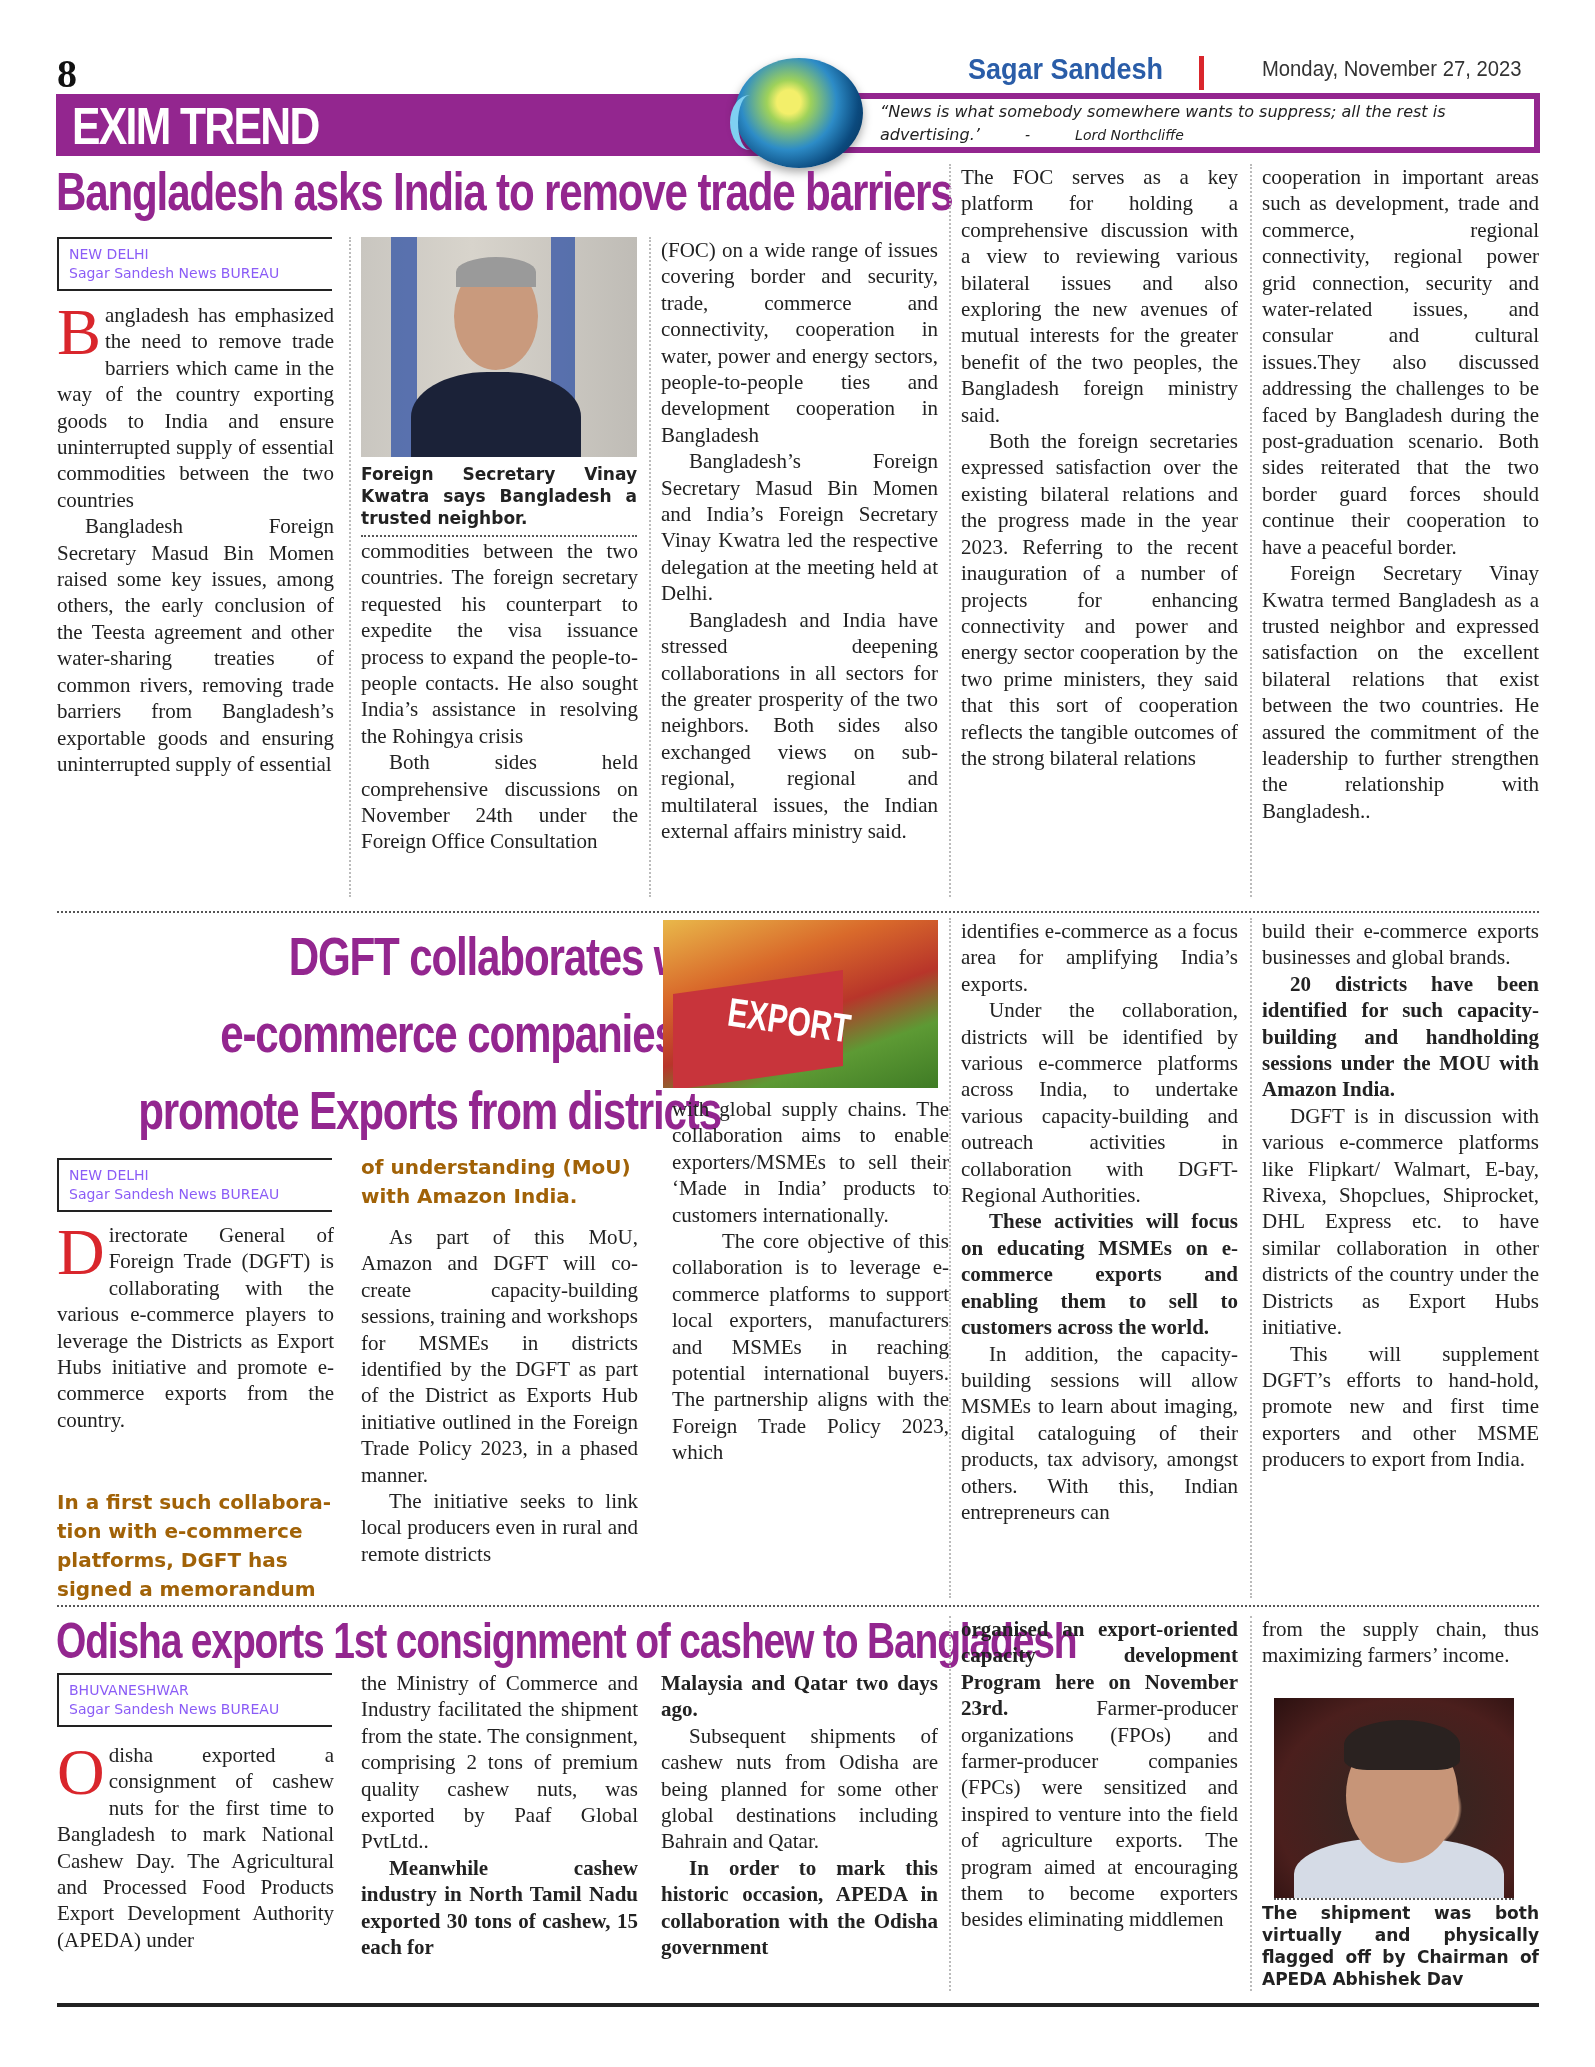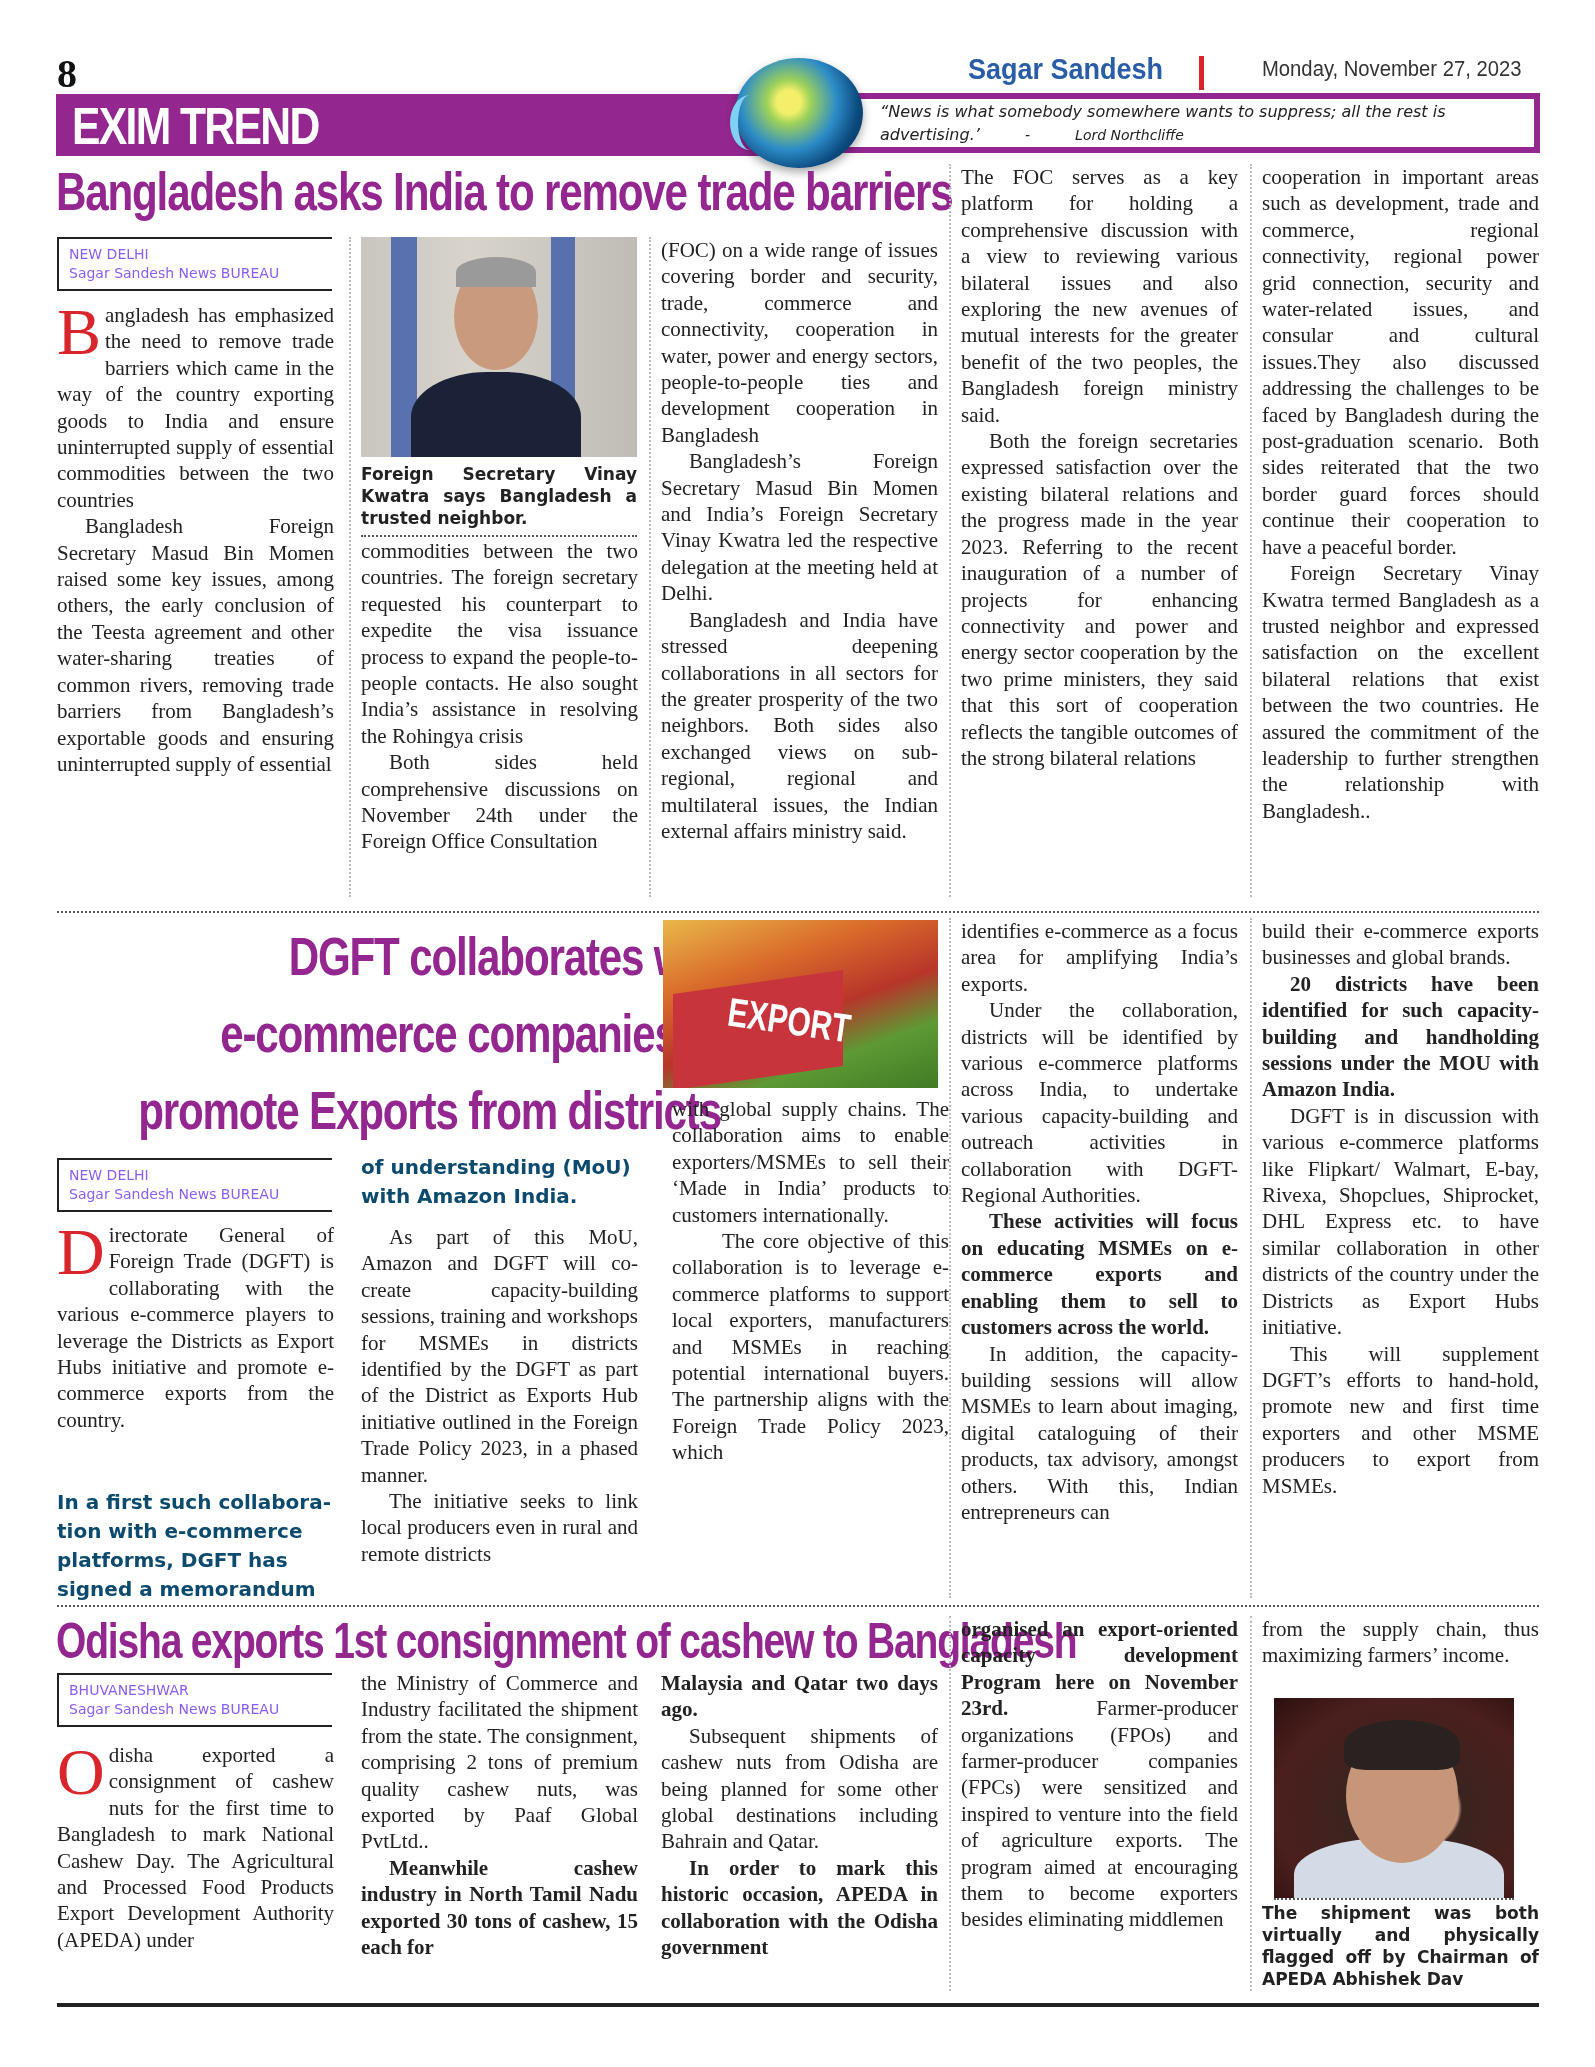--- a/index.html
+++ b/index.html
@@ -34,21 +34,21 @@
   .byline { border: 2px solid #222; border-right: none; padding: 6px 10px; font-family: "DejaVu Sans", sans-serif; font-size: 14px; line-height: 19px; color: #8b5cf6; width: 275px; }
   .byline .city { text-transform: uppercase; }
 
   
   .col { font-size: 21px; line-height: 26.4px; text-align: justify; color: #222; }
   .col p { text-indent: 28px; }
   .col p.noindent { text-indent: 0; }
   .col b { font-weight: bold; }
   .dropcap { float: left; font-size: 66px; line-height: 52px; color: #d9262c; margin: 4px 4px 0 0; font-family: "Liberation Serif", serif; }
 
-  .pullquote { font-family: "DejaVu Sans", sans-serif; font-weight: bold; font-size: 20px; line-height: 29px; color: #0c4a6e; }
+  .pullquote { font-family: "DejaVu Sans", sans-serif; font-weight: bold; font-size: 20px; line-height: 29px; color: #a16207; }
 
   .caption { font-family: "DejaVu Sans", sans-serif; font-weight: bold; font-size: 17px; line-height: 22px; text-align: justify; color: #222; }
 
   .dotted-h { border-top: 2px dotted #555; height: 0; }
   .dotted-v { border-left: 2px dotted #bbb; width: 0; }
   .solid-h { background: #222; height: 4px; }
 
   
   .photo { overflow: hidden; }
   .photo-kwatra { left: 361px; top: 237px; width: 276px; height: 220px; background: linear-gradient(90deg,#c9c6c0 0%,#d8d4cc 40%,#bfbcb6 100%); }
@@ -158,21 +158,21 @@
   <p class="noindent">identifies e-commerce as a focus area for amplifying India’s exports.</p>
   <p>Under the collaboration, districts will be identified by various e-commerce platforms across India, to undertake various capacity-building and outreach activities in collaboration with DGFT- Regional Authorities.</p>
   <p><b>These activities will focus on educating MSMEs on e-commerce exports and enabling them to sell to customers across the world.</b></p>
   <p>In addition, the capacity-building sessions will allow MSMEs to learn about imaging, digital cataloguing of their products, tax advisory, amongst others. With this, Indian entrepreneurs can</p>
 </div>
 
 <div class="abs col" style="left:1262px; top:918px; width:277px;">
   <p class="noindent">build their e-commerce exports businesses and global brands.</p>
   <p><b>20 districts have been identified for such capacity-building and handholding sessions under the MOU with Amazon India.</b></p>
   <p>DGFT is in discussion with various e-commerce platforms like Flipkart/ Walmart, E-bay, Rivexa, Shopclues, Shiprocket, DHL Express etc. to have similar collaboration in other districts of the country under the Districts as Export Hubs initiative.</p>
-  <p>This will supplement DGFT’s efforts to hand-hold, promote new and first time exporters and other MSME producers to export from MSMEs.</p>
+  <p>This will supplement DGFT’s efforts to hand-hold, promote new and first time exporters and other MSME producers to export from India.</p>
 </div>
 
 <div class="abs dotted-h" style="left:57px; top:1605px; width:1482px;"></div>
 
 <div class="abs headline hl3">Odisha exports 1st consignment of cashew to Bangladesh</div>
 
 <div class="abs byline" style="left:57px; top:1673px;">
   <div class="city">BHUVANESHWAR</div>
   <div>Sagar Sandesh News BUREAU</div>
 </div>

